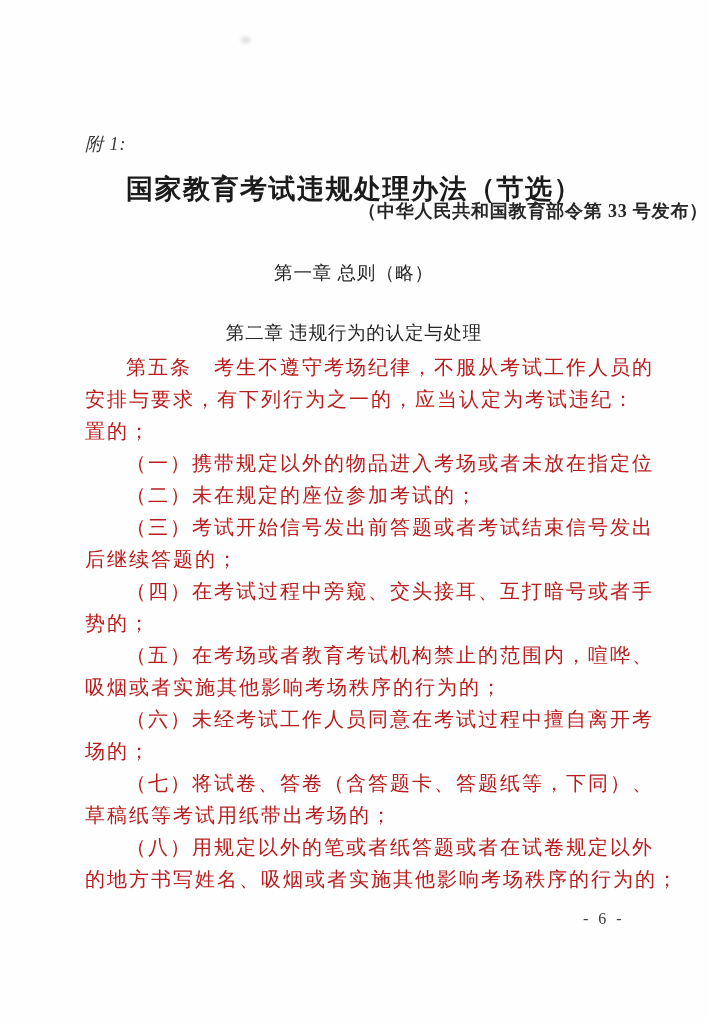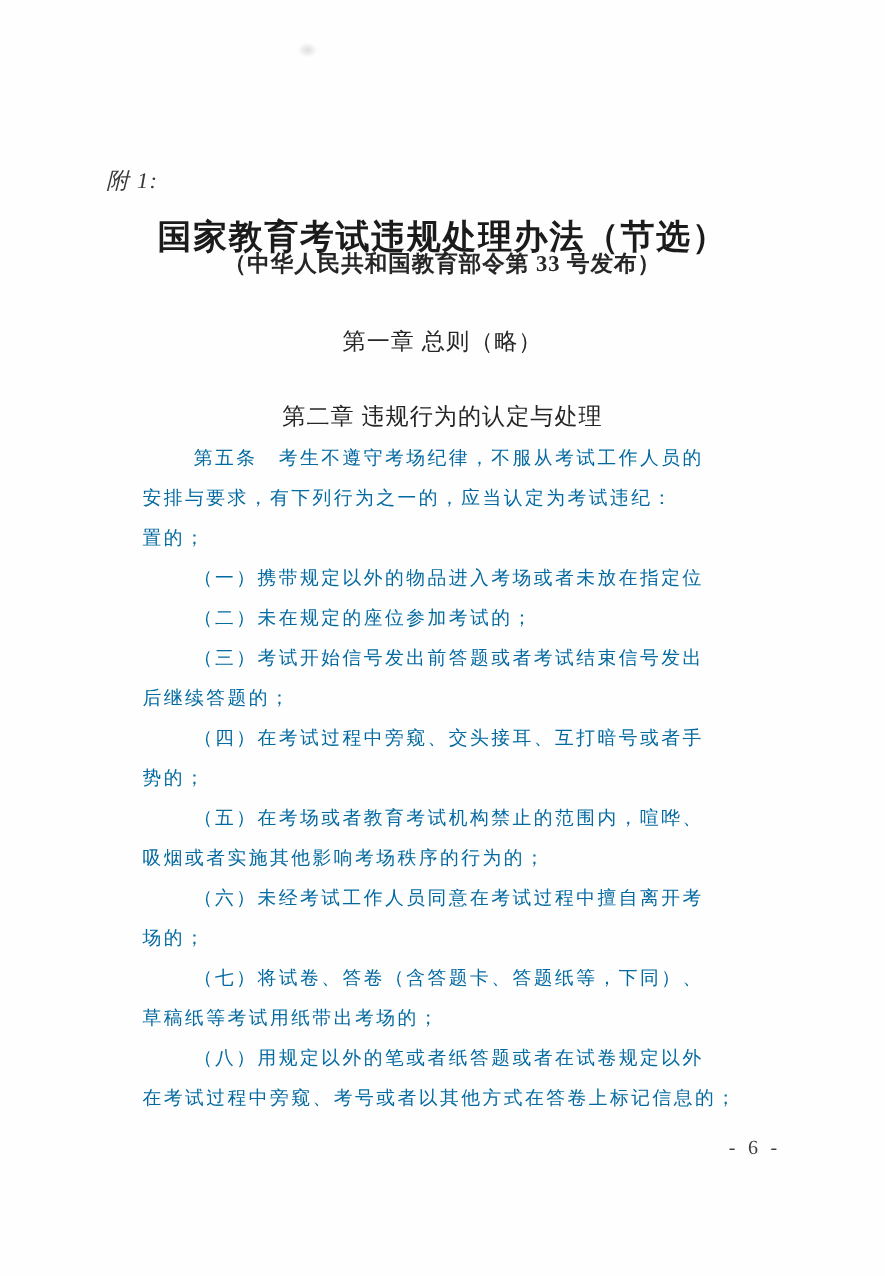--- a/index.html
+++ b/index.html
@@ -43,21 +43,21 @@
     font-weight: bold;
     letter-spacing: 1.5px;
     color: #1b1b1b;
     margin-top: 12px;
   }
   .doc-subtitle {
     position: absolute;
     left: 0;
     right: 0;
     top: 199px;
-    text-align: center;
+    text-align: right;
     font-size: 18px;
     font-weight: bold;
     letter-spacing: 0.8px;
     color: #262626;
   }
   .chapter-heading {
     position: absolute;
     left: 0;
     right: 0;
     text-align: center;
@@ -66,24 +66,23 @@
     letter-spacing: 0.8px;
     color: #262626;
   }
   .chapter-1 { top: 260px; }
   .chapter-2 { top: 320px; }
   .document-body {
     position: absolute;
     left: 85px;
     top: 351px;
     width: 560px;
-    font-size: 15px;
+    font-size: 20px;
     letter-spacing: 2px;
-    color: #0369a1;
-    margin-left: 29px;
+    color: #b91c1c;
   }
   .line {
     height: 32px;
     line-height: 32px;
     white-space: nowrap;
   }
   .line.indent { padding-left: 41px; }
   .page-number {
     position: absolute;
     left: 583px;
@@ -120,18 +119,18 @@
       <div class="line">后继续答题的；</div>
       <div class="line indent">（四）在考试过程中旁窥、交头接耳、互打暗号或者手</div>
       <div class="line">势的；</div>
       <div class="line indent">（五）在考场或者教育考试机构禁止的范围内，喧哗、</div>
       <div class="line">吸烟或者实施其他影响考场秩序的行为的；</div>
       <div class="line indent">（六）未经考试工作人员同意在考试过程中擅自离开考</div>
       <div class="line">场的；</div>
       <div class="line indent">（七）将试卷、答卷（含答题卡、答题纸等，下同）、</div>
       <div class="line">草稿纸等考试用纸带出考场的；</div>
       <div class="line indent">（八）用规定以外的笔或者纸答题或者在试卷规定以外</div>
-      <div class="line">在考试过程中旁窥、考号或者以其他方式在答卷上标记信息的；</div>
+      <div class="line">的地方书写姓名、吸烟或者实施其他影响考场秩序的行为的；</div>
     </div>
 
   <div class="page-number">- 6 -</div>
 
 </div>
 
 </body></html>

